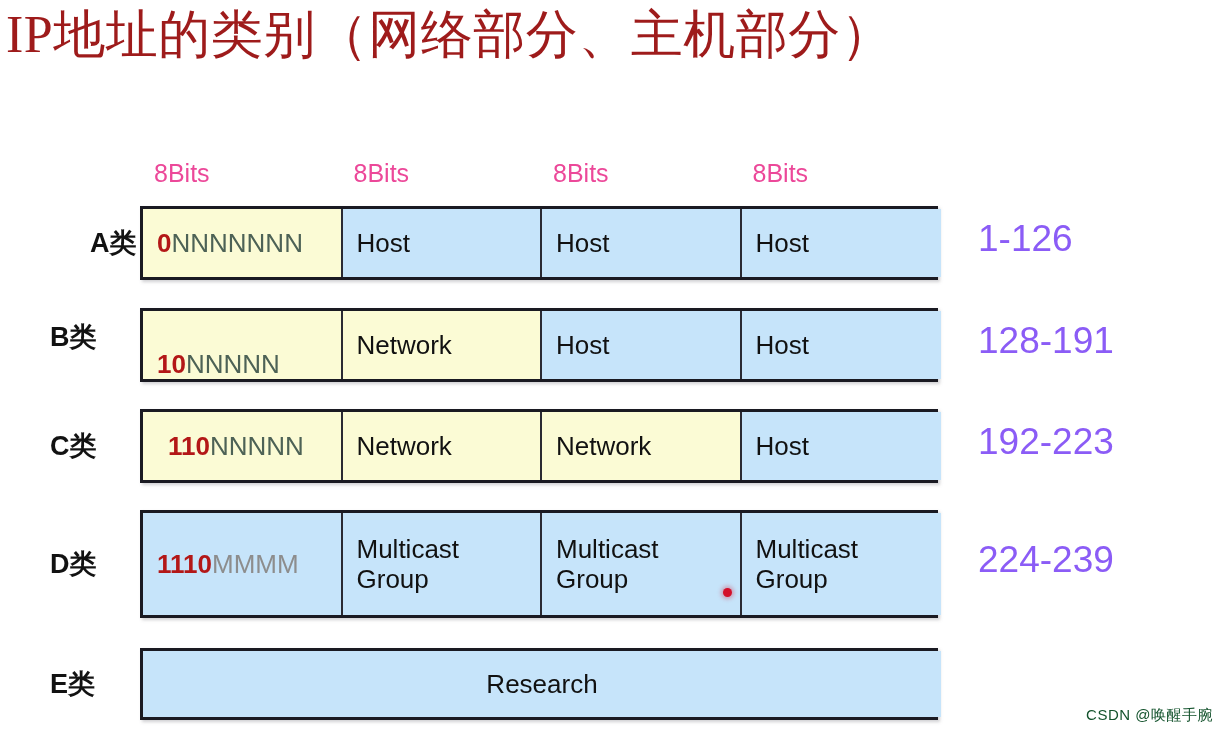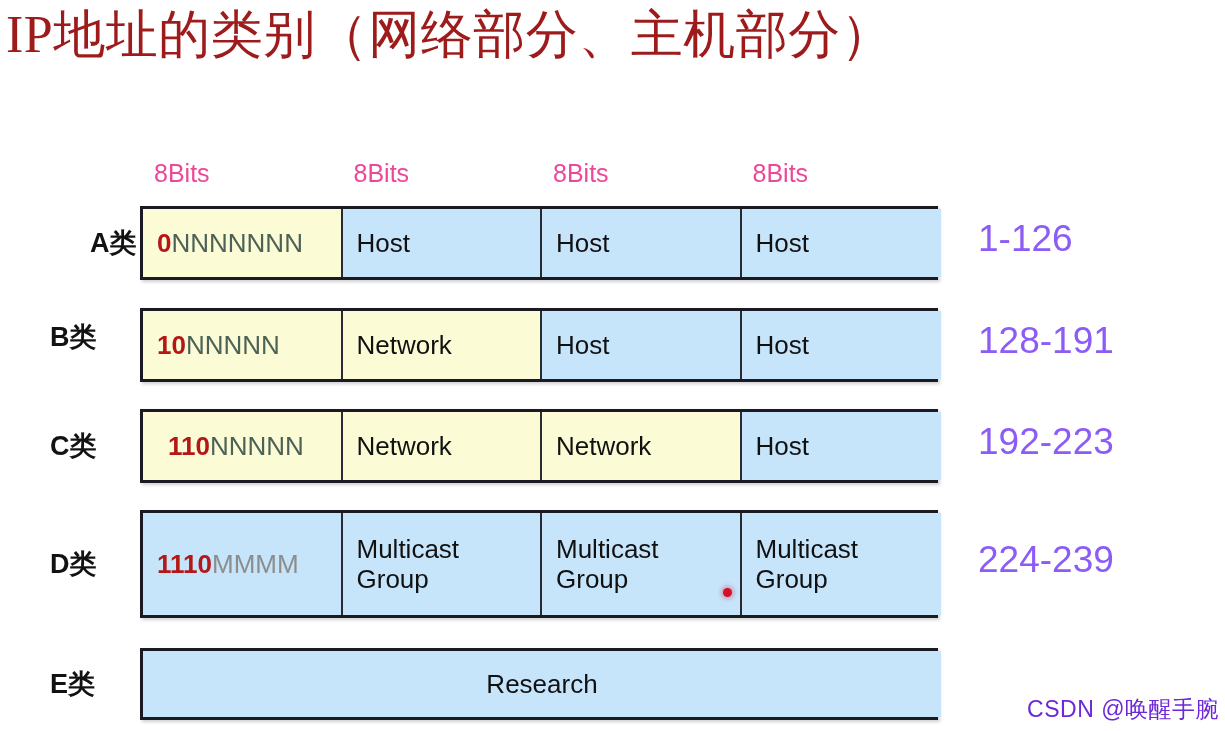--- a/index.html
+++ b/index.html
@@ -126,24 +126,24 @@
     width: 9px;
     height: 9px;
     border-radius: 50%;
     background: #d3102a;
     box-shadow: 0 0 4px 2px rgba(211,16,42,0.35);
   }
 
   
   #watermark {
     position: absolute;
-    right: 6px;
+    right: 12px;
     bottom: 6px;
-    font-size: 23px;
-    color: #6d28d9;
+    font-size: 15px;
+    color: #14532d;
     letter-spacing: 0.5px;
     white-space: nowrap;
   }
 </style>
 </head>
 <body>
 
 <div id="slide-title">IP地址的类别（网络部分、主机部分）</div>
 
 <div id="bits-header">
@@ -157,21 +157,21 @@
     <div class="row-label" style="top: 225px; margin-left: 40px;">A类</div>
     <div class="class-row" style="top: 206px; height: 74px;">
       <div class="cell yellow" style="width: 199.5px; flex: 0 0 199.5px;"><span class="bits-red">0</span><span class="bits-n">NNNNNNN</span></div>
       <div class="cell blue" style="width: 199.5px; flex: 0 0 199.5px;">Host</div>
       <div class="cell blue" style="width: 199.5px; flex: 0 0 199.5px;">Host</div>
       <div class="cell blue" style="width: 199.5px; flex: 0 0 199.5px;">Host</div>
     </div>
     <div class="range-label" style="top: 218px;">1-126</div>
     <div class="row-label" style="top: 319px;">B类</div>
     <div class="class-row" style="top: 308px; height: 74px;">
-      <div class="cell yellow" style="width: 199.5px; flex: 0 0 199.5px;"><span class="bits-red">10</span><span class="bits-n">NNNNN</span></div>
+      <div class="cell yellow" style="width: 199.5px; flex: 0 0 199.5px; align-items: flex-end;"><span class="bits-red">10</span><span class="bits-n">NNNNN</span></div>
       <div class="cell yellow" style="width: 199.5px; flex: 0 0 199.5px;">Network</div>
       <div class="cell blue" style="width: 199.5px; flex: 0 0 199.5px;">Host</div>
       <div class="cell blue" style="width: 199.5px; flex: 0 0 199.5px;">Host</div>
     </div>
     <div class="range-label" style="top: 320px;">128-191</div>
     <div class="row-label" style="top: 428px;">C类</div>
     <div class="class-row" style="top: 409px; height: 74px;">
       <div class="cell yellow" style="width: 199.5px; flex: 0 0 199.5px; padding-left: 25px;"><span class="bits-red">110</span><span class="bits-n">NNNNN</span></div>
       <div class="cell yellow" style="width: 199.5px; flex: 0 0 199.5px;">Network</div>
       <div class="cell yellow" style="width: 199.5px; flex: 0 0 199.5px;">Network</div>

